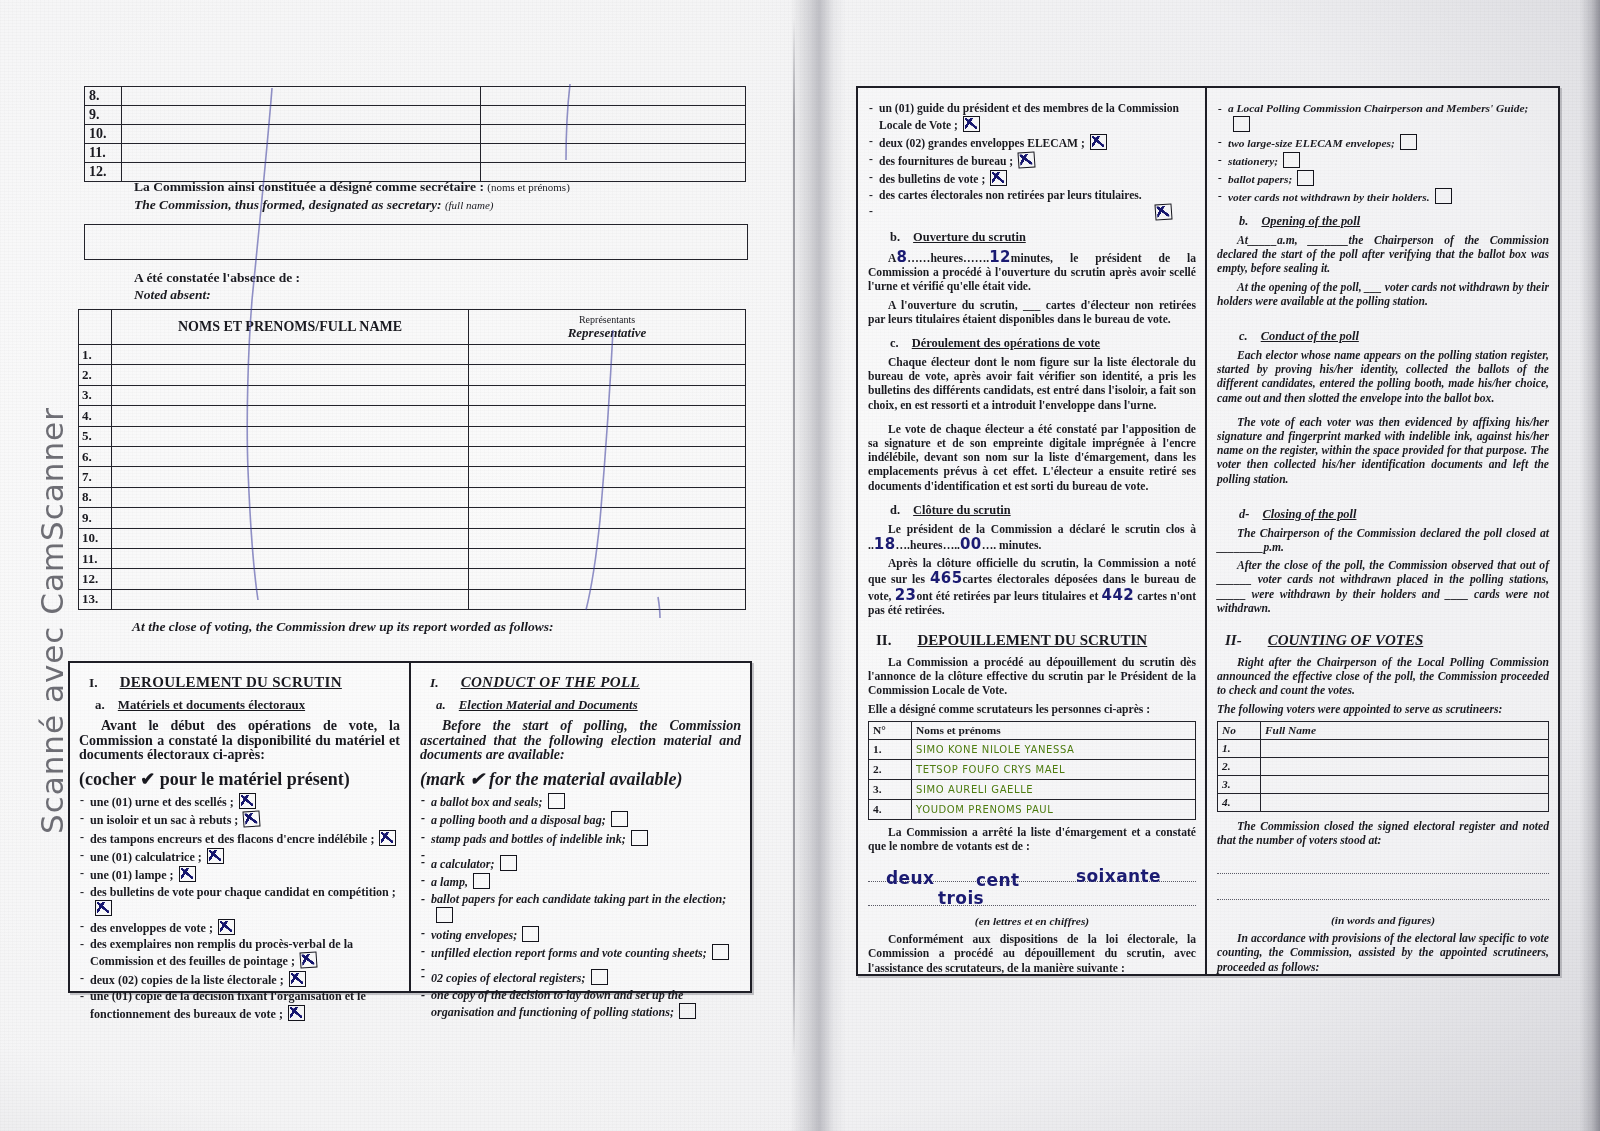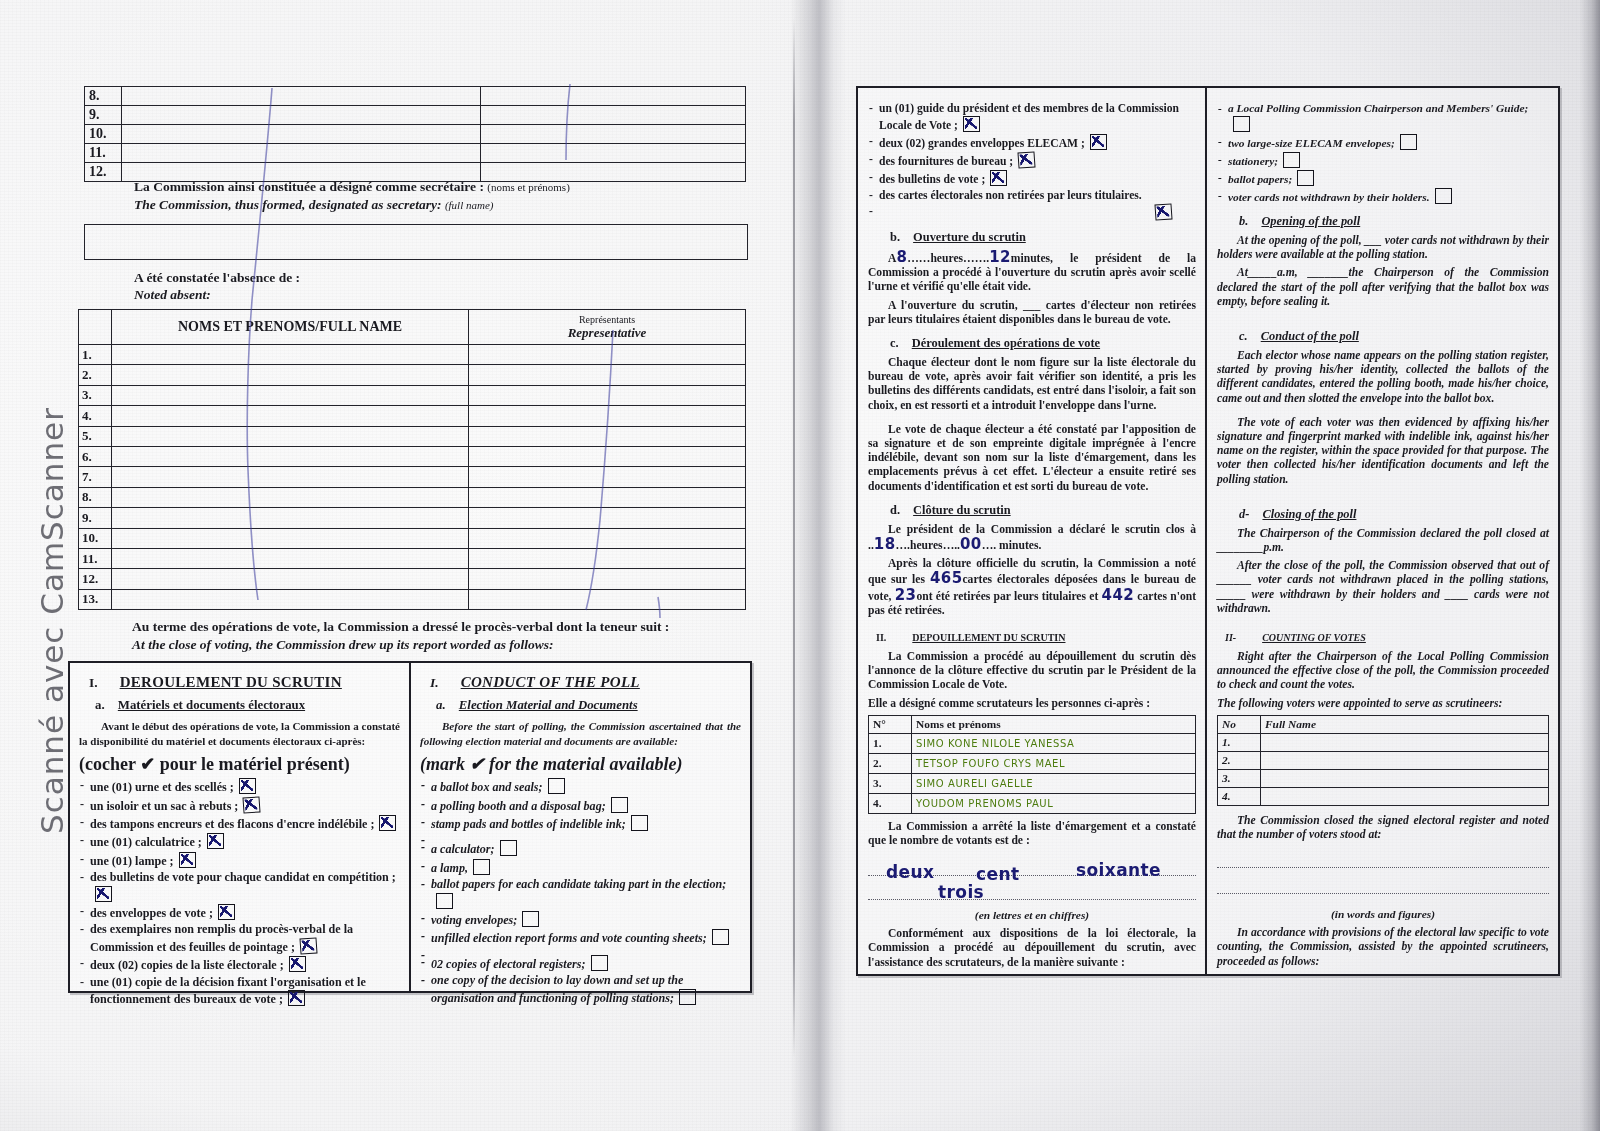--- a/index.html
+++ b/index.html
@@ -184,21 +184,21 @@
   .sec-head .rn { font-size: 13.5px; }
   .sec-head .tt { text-decoration: underline; letter-spacing: .3px; }
   .sub-head {
     margin: 0 0 6px 16px;
     font-size: 12.8px;
     font-weight: bold;
   }
   .sub-head .lt { margin-right: 10px; }
   .sub-head .tt { text-decoration: underline; }
   .para {
-    font-size: 11px;
+    font-size: 14px;
     line-height: 14.6px;
     text-align: justify;
     margin: 0 0 5px 0;
     font-weight: bold;
   }
   .para.ital { font-style: italic; font-weight: bold; }
   .para .ind { display: inline-block; width: 22px; }
   .mark-note {
     font-size: 18px;
     font-weight: bold;
@@ -271,21 +271,21 @@
     overflow: hidden;
   }
   #report-box .rcol.left  { left: 0;   width: 349px; border-right: 2.6px solid #1e1e26; }
   #report-box .rcol.right { left: 349px; width: 351px; }
 
   .r-sec-head {
     display: flex;
     gap: 26px;
     align-items: flex-end;
     margin: 9px 0 7px 8px;
-    font-size: 10px;
+    font-size: 15px;
     font-weight: bold;
   }
   .r-sec-head .tt { text-decoration: underline; }
   .r-sub {
     margin: 9px 0 5px 22px;
     font-size: 12.4px;
     font-weight: bold;
   }
   .r-sub .lt { margin-right: 10px; }
   .r-sub .tt { text-decoration: underline; margin-top: 40px; }
@@ -482,21 +482,20 @@
           </tr>
         <tr>
             <td class="num">13.</td>
             <td class="nm"></td>
             <td></td>
           </tr>
       </tbody>
     </table>
 
     <div class="closing-lines">
-      <div class="fr">Au terme des opérations de vote, la Commission a dressé le procès-verbal dont la teneur suit :</div>
       <div class="en">At the close of voting, the Commission drew up its report worded as follows:</div>
     </div>
 
     <div id="conduct-box">
 
       <div class="col left">
         <div class="sec-head">
           <span class="rn">I.</span>
           <span class="tt">DEROULEMENT DU SCRUTIN</span>
         </div>
@@ -648,22 +647,22 @@
           <li><span>two large-size ELECAM envelopes;</span><span class="box"></span></li>
           <li><span>stationery;</span><span class="box"></span></li>
           <li><span>ballot papers;</span><span class="box"></span></li>
           <li><span>voter cards not withdrawn by their holders.</span><span class="box"></span></li>
         </ul>
 
         <div class="r-sub" style="font-style:italic">
           <span class="lt">b.</span>
           <span class="tt">Opening of the poll</span>
         </div>
+        <p class="r-para ital"><span class="ind"></span><span>At_____a.m, _______the Chairperson of the Commission declared the start of the poll after verifying that the ballot box was empty, before sealing it.</span></p>
         <p class="r-para ital"><span class="ind"></span><span>At the opening of the poll, ___ voter cards not withdrawn by their holders were available at the polling station.</span></p>
-        <p class="r-para ital"><span class="ind"></span><span>At_____a.m, _______the Chairperson of the Commission declared the start of the poll after verifying that the ballot box was empty, before sealing it.</span></p>
 
         <div class="r-sub" style="font-style:italic;margin-top:20px">
           <span class="lt">c.</span>
           <span class="tt">Conduct of the poll</span>
         </div>
         <p class="r-para ital"><span class="ind"></span><span>Each elector whose name appears on the polling station register, started by proving his/her identity, collected the ballots of the different candidates, entered the polling booth, made his/her choice, came out and then slotted the envelope into the ballot box.</span></p>
         <p class="r-para ital" style="margin-top:10px"><span class="ind"></span><span>The vote of each voter was then evidenced by affixing his/her signature and fingerprint marked with indelible ink, against his/her name on the register, within the space provided for that purpose. The voter then collected his/her identification documents and left the polling station.</span></p>
 
         <div class="r-sub" style="font-style:italic;margin-top:20px">
           <span class="lt">d-</span>

